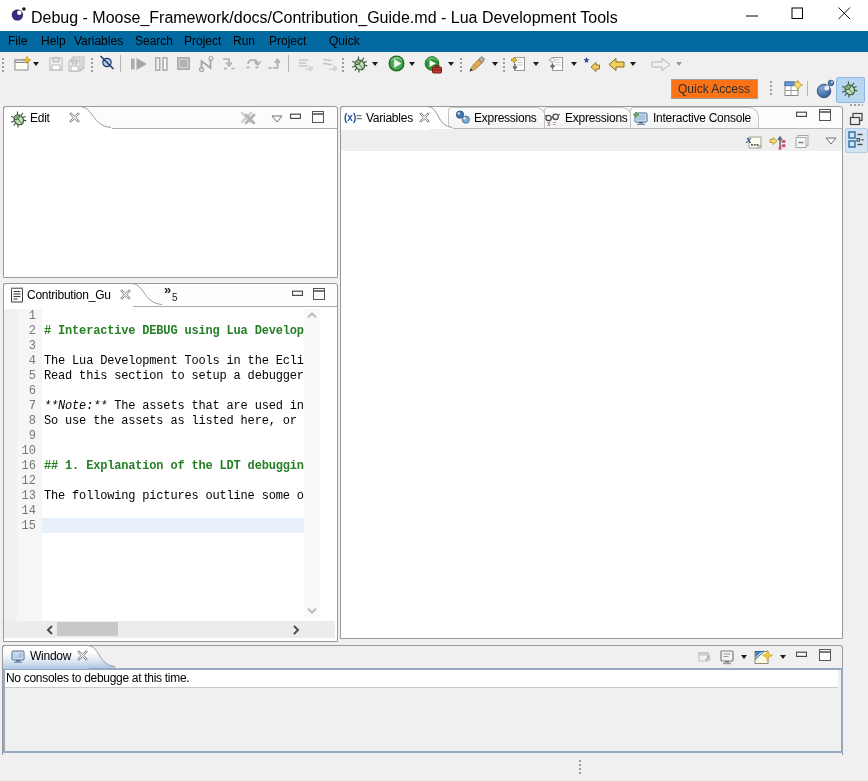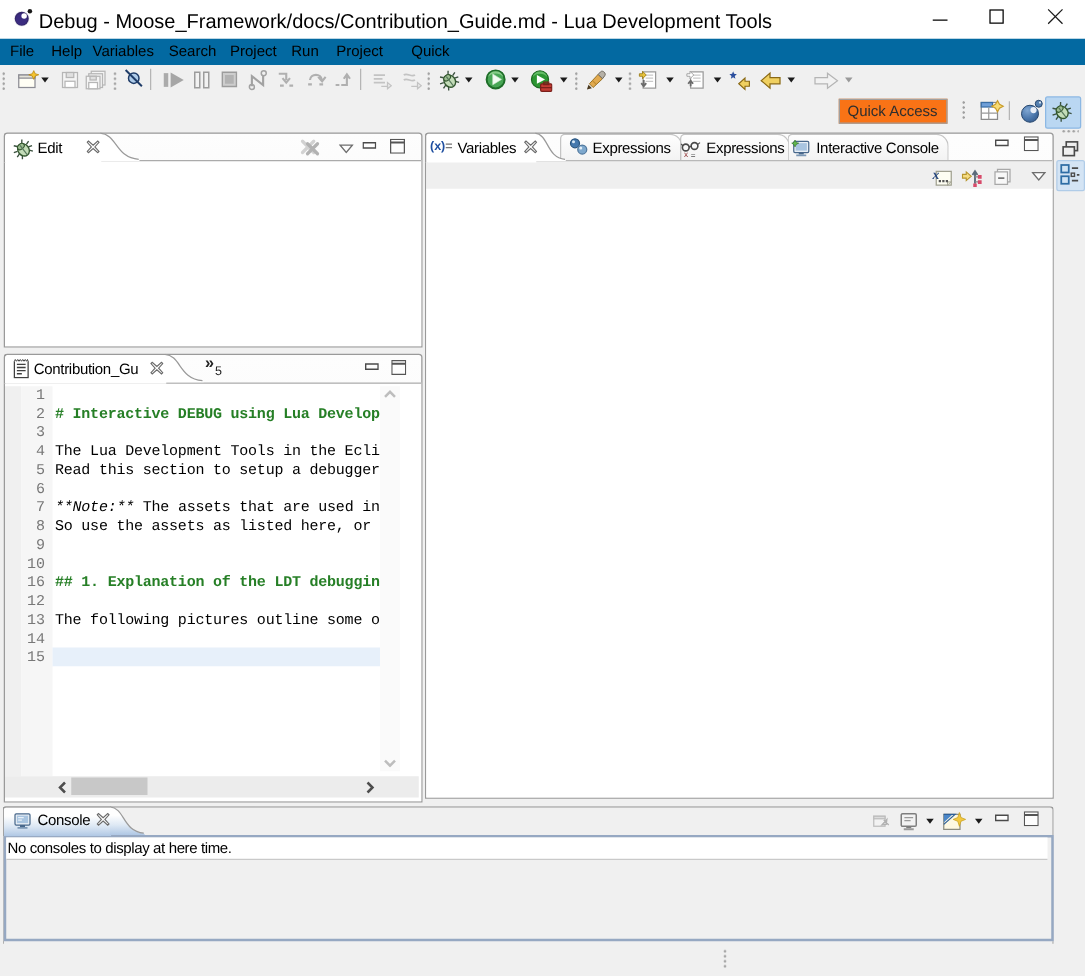--- a/index.html
+++ b/index.html
@@ -499,23 +499,23 @@
         <linearGradient id="cg" x1="0" y1="0" x2="0" y2="1">
       <stop offset="0.3" stop-color="#fefefe"></stop>
           <stop offset="0.65" stop-color="#dde8f4"></stop>
           <stop offset="1" stop-color="#afc7e4"></stop>
     </linearGradient>
       </defs>
     <path d="M0 0.5 C12 1.5 10 20 27 21.5 L28 23 L0 23 Z" fill="url(#cg)"></path>
     <path d="M0 0.5 C12 1.5 10 20 27 21.5" fill="none" stroke="#9a9a9a" stroke-width="1"></path>
   </svg>
 </div>
-<div class="tabtext" style="left:30px;top:649px">Console</div>
+<div class="tabtext" style="left:30px;top:649px">Window</div>
 <div class="abs" style="left:3px;top:668px;width:836px;height:81px;border:2px solid #96a8c2;background:#f0f0f0"></div>
-<div class="abs" style="left:5px;top:670px;width:832px;height:16px;background:#fff;border-bottom:1px solid #c9c9c9;font-size:12px;color:#000;letter-spacing:-0.3px;padding:1px 0 0 1px">No consoles to display at here time.</div>
+<div class="abs" style="left:5px;top:670px;width:832px;height:16px;background:#fff;border-bottom:1px solid #c9c9c9;font-size:12px;color:#000;letter-spacing:-0.3px;padding:1px 0 0 1px">No consoles to debugge at this time.</div>
 <div id="cons-icons">
 
   <svg style="left:10px;top:649px" width="16" height="15" viewBox="0 0 16 15">
     <rect x="2" y="2" width="12" height="9" rx="1" fill="#e8eef5" stroke="#48688c"></rect>
     <rect x="3.5" y="3.5" width="9" height="6" fill="#a8c4e0"></rect>
     <line x1="4.5" y1="5" x2="9" y2="5" stroke="#e8f0f8"></line>
     <line x1="4.5" y1="7" x2="7.5" y2="7" stroke="#e8f0f8"></line>
     <rect x="6" y="11" width="4" height="1.6" fill="#48688c"></rect>
     <rect x="4" y="12.6" width="8" height="1.4" fill="#7b97b5"></rect>
   </svg>

